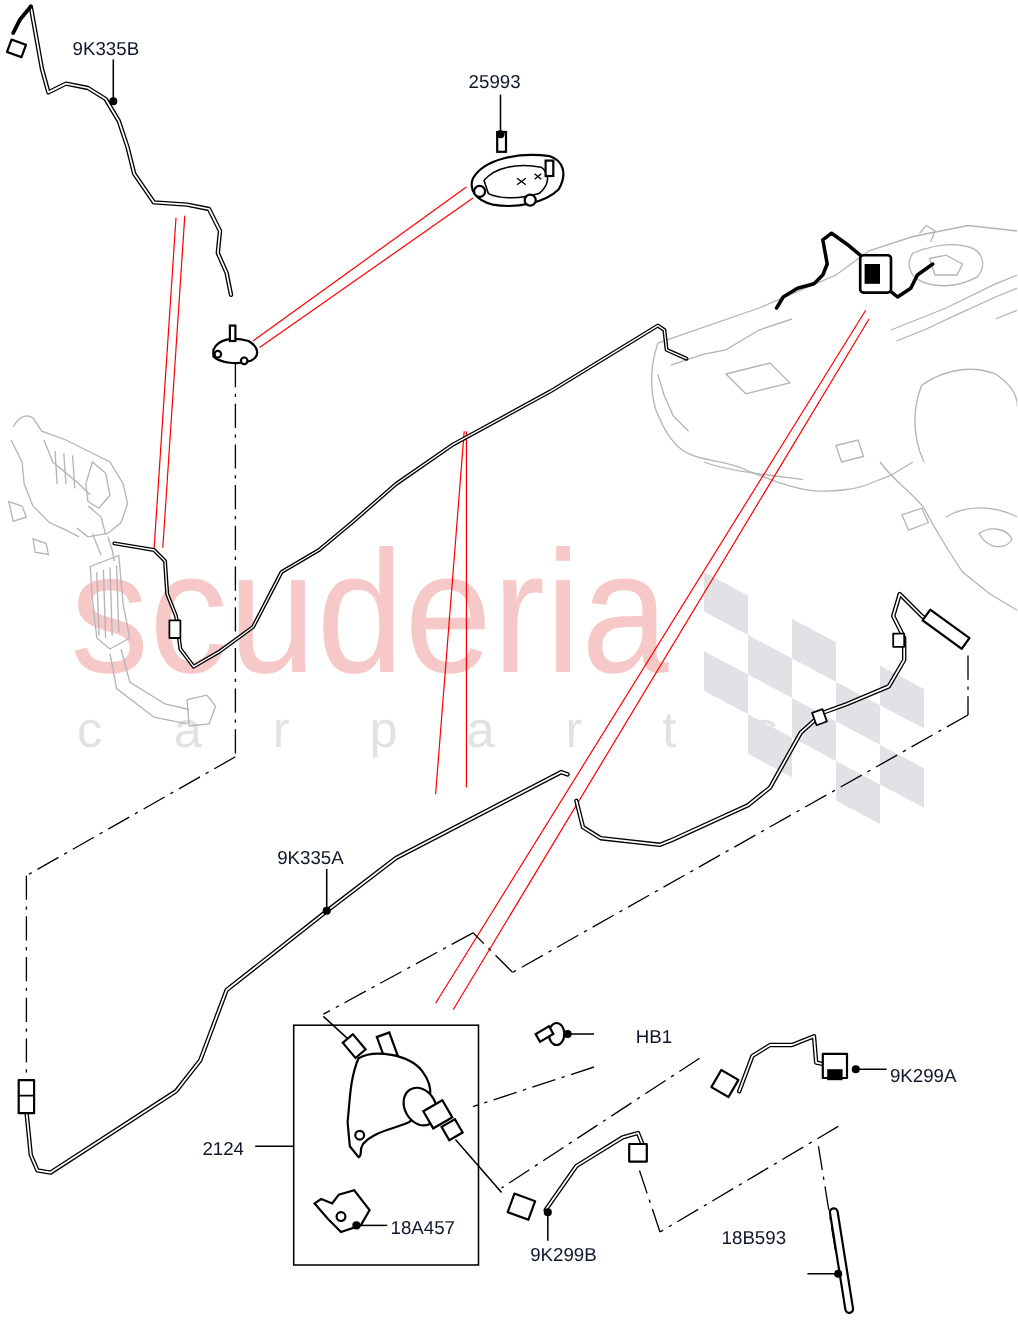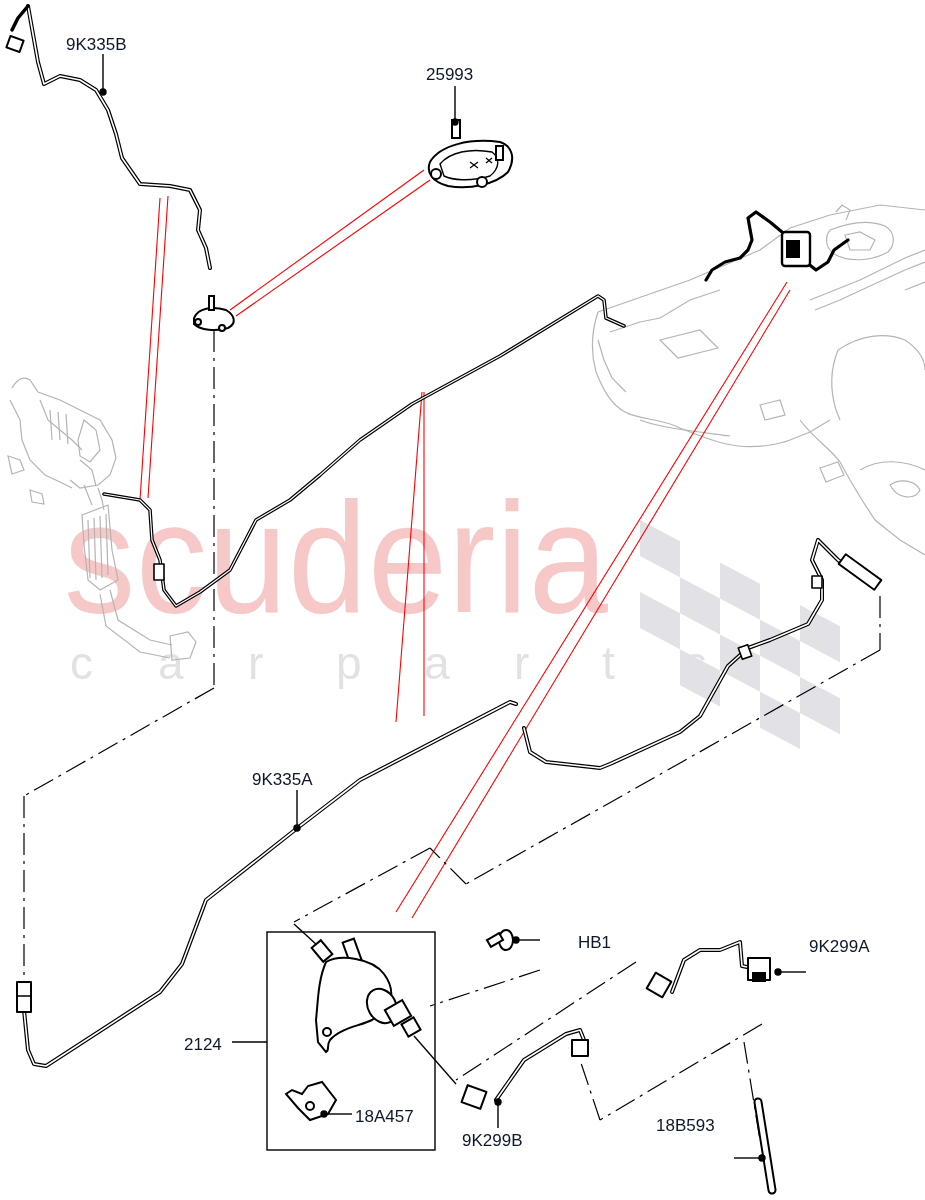--- a/index.html
+++ b/index.html
@@ -225,19 +225,19 @@
         <circle cx="498" cy="1102" r="3"></circle>
       <line x1="734" y1="1158" x2="760" y2="1158"></line>
         <circle cx="762" cy="1158" r="3"></circle>
     </g>
   </svg>
 
   <div class="callout" style="left:66px; top:36px;">9K335B</div>
   <div class="callout" style="left:426px; top:66px;">25993</div>
   <div class="callout" style="left:252px; top:771px;">9K335A</div>
   <div class="callout" style="left:544px; top:934px;margin-left:34px;">HB1</div>
-  <div class="callout" style="left:809px; top:938px;">9K299A</div>
+  <div class="callout" style="left:809px; top:970px;">9K299A</div>
   <div class="callout" style="left:184px; top:1036px;">2124</div>
   <div class="callout" style="left:355px; top:1108px;">18A457</div>
-  <div class="callout" style="left:462px; top:1132px;">9K299B</div>
+  <div class="callout" style="left:482px; top:1132px;">9K299B</div>
   <div class="callout" style="left:656px; top:1117px;">18B593</div>
 
 </div>
 
 </body></html>

